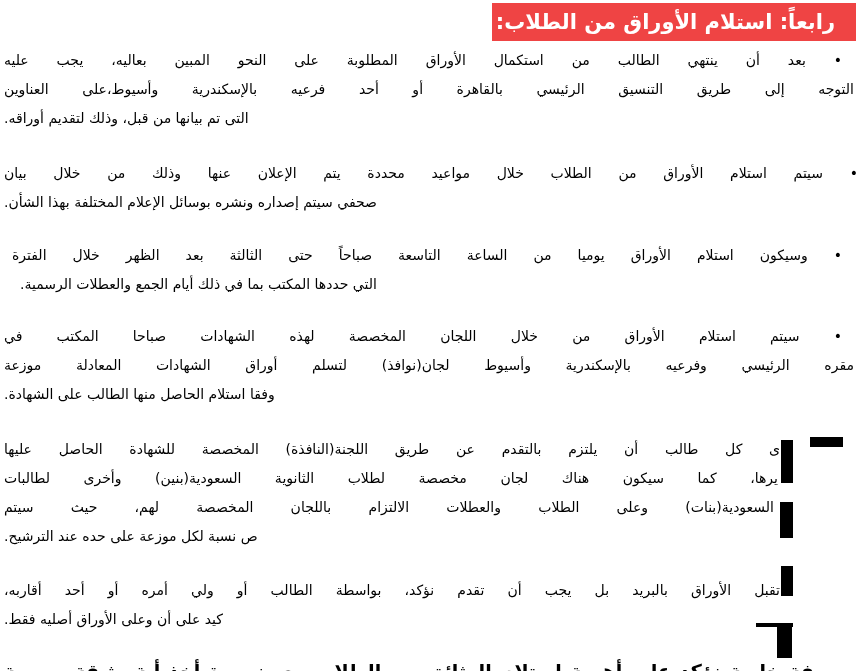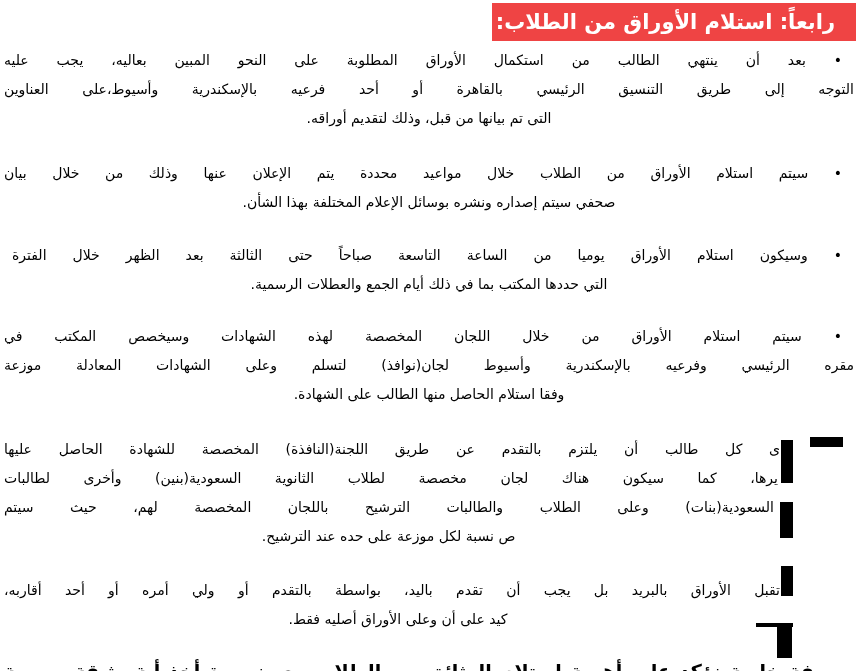--- a/index.html
+++ b/index.html
@@ -42,21 +42,21 @@
     overflow: hidden;
   }
   .text-line.justify {
     white-space: normal;
     text-align: justify;
     text-align-last: justify;
     height: 30px;
     overflow: hidden;
   }
   .text-line.start {
-    text-align: center;
+    text-align: left;
   }
   .artifact {
     position: absolute;
     background: #000000;
   }
   .clipped-line-wrap {
     position: absolute;
     left: 0;
     right: 0;
     top: 658px;
@@ -77,32 +77,32 @@
 </head>
 <body>
 
 <div class="page">
   <div class="title-box">رابعاً: استلام الأوراق من الطلاب:</div>
 
   <div id="text-layer">
       <div class="text-line justify" style="top: 46px; right: 16px; left: 4px;">• بعد أن ينتهي الطالب من استكمال الأوراق المطلوبة على النحو المبين بعاليه، يجب عليه</div>
       <div class="text-line justify" style="top: 75px; right: 4px; left: 4px;">التوجه إلى طريق التنسيق الرئيسي بالقاهرة أو أحد فرعيه بالإسكندرية وأسيوط،على العناوين</div>
       <div class="text-line start" style="top: 104px; right: 4px; left: 4px;">التى تم بيانها من قبل، وذلك لتقديم أوراقه.</div>
-      <div class="text-line justify" style="top: 159px; right: 16px; left: 4px;">• سيتم استلام الأوراق من الطلاب خلال مواعيد محددة يتم الإعلان عنها وذلك من خلال بيان</div>
+      <div class="text-line justify" style="top: 159px; right: 0; left: 4px;">• سيتم استلام الأوراق من الطلاب خلال مواعيد محددة يتم الإعلان عنها وذلك من خلال بيان</div>
       <div class="text-line start" style="top: 188px; right: 4px; left: 4px;">صحفي سيتم إصداره ونشره بوسائل الإعلام المختلفة بهذا الشأن.</div>
       <div class="text-line justify" style="top: 241px; right: 16px; left: 12px;">• وسيكون استلام الأوراق يوميا من الساعة التاسعة صباحاً حتى الثالثة بعد الظهر خلال الفترة</div>
-      <div class="text-line start" style="top: 270px; right: 4px; left: 4px;">التي حددها المكتب بما في ذلك أيام الجمع والعطلات الرسمية.</div>
-      <div class="text-line justify" style="top: 322px; right: 16px; left: 4px;">• سيتم استلام الأوراق من خلال اللجان المخصصة لهذه الشهادات وسيخصص المكتب في</div>
-      <div class="text-line justify" style="top: 351px; right: 4px; left: 4px;">مقره الرئيسي وفرعيه بالإسكندرية وأسيوط لجان(نوافذ) لتسلم وعلى الشهادات المعادلة موزعة</div>
+      <div class="text-line start" style="top: 270px; right: 4px; left: 20px;">التي حددها المكتب بما في ذلك أيام الجمع والعطلات الرسمية.</div>
+      <div class="text-line justify" style="top: 322px; right: 16px; left: 4px;">• سيتم استلام الأوراق من خلال اللجان المخصصة لهذه الشهادات صباحا المكتب في</div>
+      <div class="text-line justify" style="top: 351px; right: 4px; left: 4px;">مقره الرئيسي وفرعيه بالإسكندرية وأسيوط لجان(نوافذ) لتسلم أوراق الشهادات المعادلة موزعة</div>
       <div class="text-line start" style="top: 380px; right: 4px; left: 4px;">وفقا استلام الحاصل منها الطالب على الشهادة.</div>
       <div class="text-line justify" style="top: 435px; right: 78px; left: 4px;">ى كل طالب أن يلتزم بالتقدم عن طريق اللجنة(النافذة) المخصصة للشهادة الحاصل عليها</div>
       <div class="text-line justify" style="top: 464px; right: 80px; left: 4px;">يرها، كما سيكون هناك لجان مخصصة لطلاب الثانوية السعودية(بنين) وأخرى لطالبات</div>
-      <div class="text-line justify" style="top: 493px; right: 84px; left: 4px;">السعودية(بنات) وعلى الطلاب والطالبات الترشيح باللجان المخصصة لهم، حيث سيتم</div>
+      <div class="text-line justify" style="top: 493px; right: 84px; left: 4px;">السعودية(بنات) وعلى الطلاب والعطلات الالتزام باللجان المخصصة لهم، حيث سيتم</div>
       <div class="text-line start" style="top: 522px; right: 85px; left: 4px;">ص نسبة لكل موزعة على حده عند الترشيح.</div>
-      <div class="text-line justify" style="top: 576px; right: 78px; left: 4px;">تقبل الأوراق بالبريد بل يجب أن تقدم باليد، بواسطة بالتقدم أو ولي أمره أو أحد أقاربه،</div>
+      <div class="text-line justify" style="top: 576px; right: 78px; left: 4px;">تقبل الأوراق بالبريد بل يجب أن تقدم نؤكد، بواسطة الطالب أو ولي أمره أو أحد أقاربه،</div>
       <div class="text-line start" style="top: 605px; right: 66px; left: 4px;">كيد على أن وعلى الأوراق أصليه فقط.</div>
     </div>
 
   <div id="artifact-layer">
       <div class="artifact" style="left: 810px; top: 437px; width: 33px; height: 10px; background: rgb(0, 0, 0);"></div>
       <div class="artifact" style="left: 781px; top: 440px; width: 12px; height: 43px; background: rgb(0, 0, 0);"></div>
       <div class="artifact" style="left: 780px; top: 502px; width: 13px; height: 36px; background: rgb(0, 0, 0);"></div>
       <div class="artifact" style="left: 781px; top: 566px; width: 12px; height: 30px; background: rgb(0, 0, 0);"></div>
       <div class="artifact" style="left: 777px; top: 626px; width: 15px; height: 32px; background: rgb(0, 0, 0);"></div>
       <div class="artifact" style="left: 756px; top: 623px; width: 37px; height: 4px; background: rgb(0, 0, 0);"></div>

